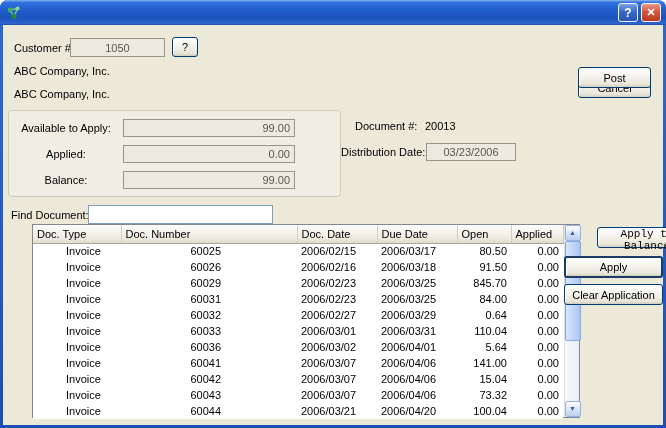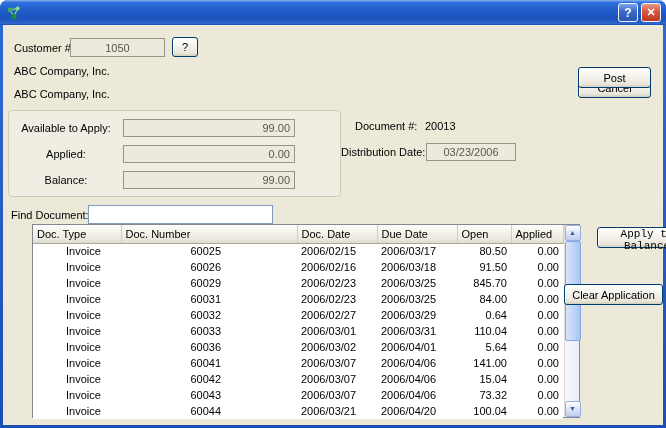--- a/index.html
+++ b/index.html
@@ -269,16 +269,17 @@
           </tbody>
       </table>
       <div class="scrollbar">
         <div class="sb-btn sb-up">▲</div>
         <div class="sb-thumb"></div>
         <div class="sb-btn sb-down">▼</div>
       </div>
     </div>
 
     <button class="xp-btn" style="left:594px;top:202px;width:100px;font-family:Liberation Mono, monospace;">Apply to Balance</button>
+    <button class="xp-btn default" style="left:561px;top:231px;width:99px;height:22px;">Apply</button>
     <button class="xp-btn" style="left:561px;top:259px;width:99px;text-align:center;">Clear Application</button>
 
   </div>
 </div>
 
 </body></html>

